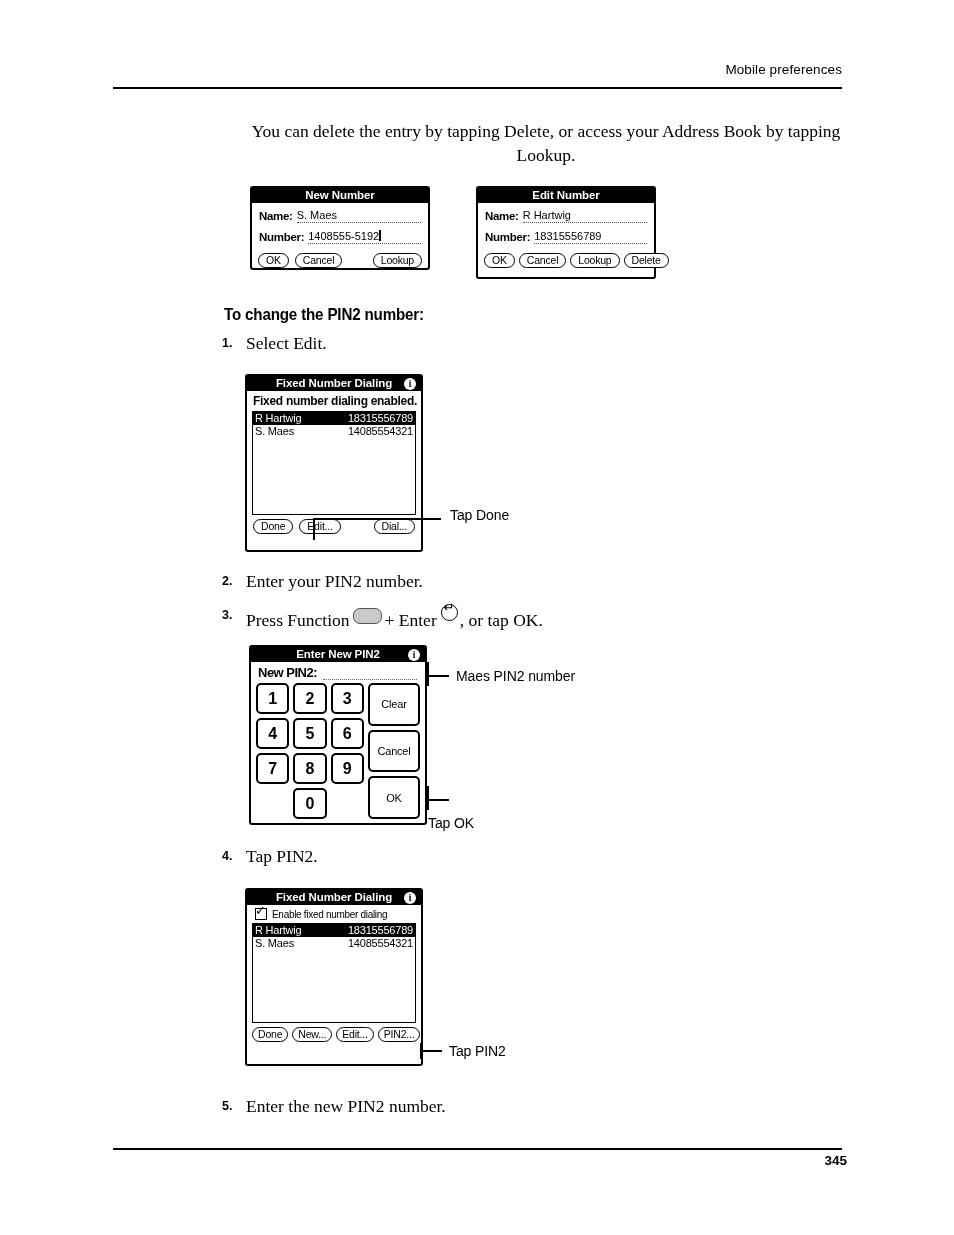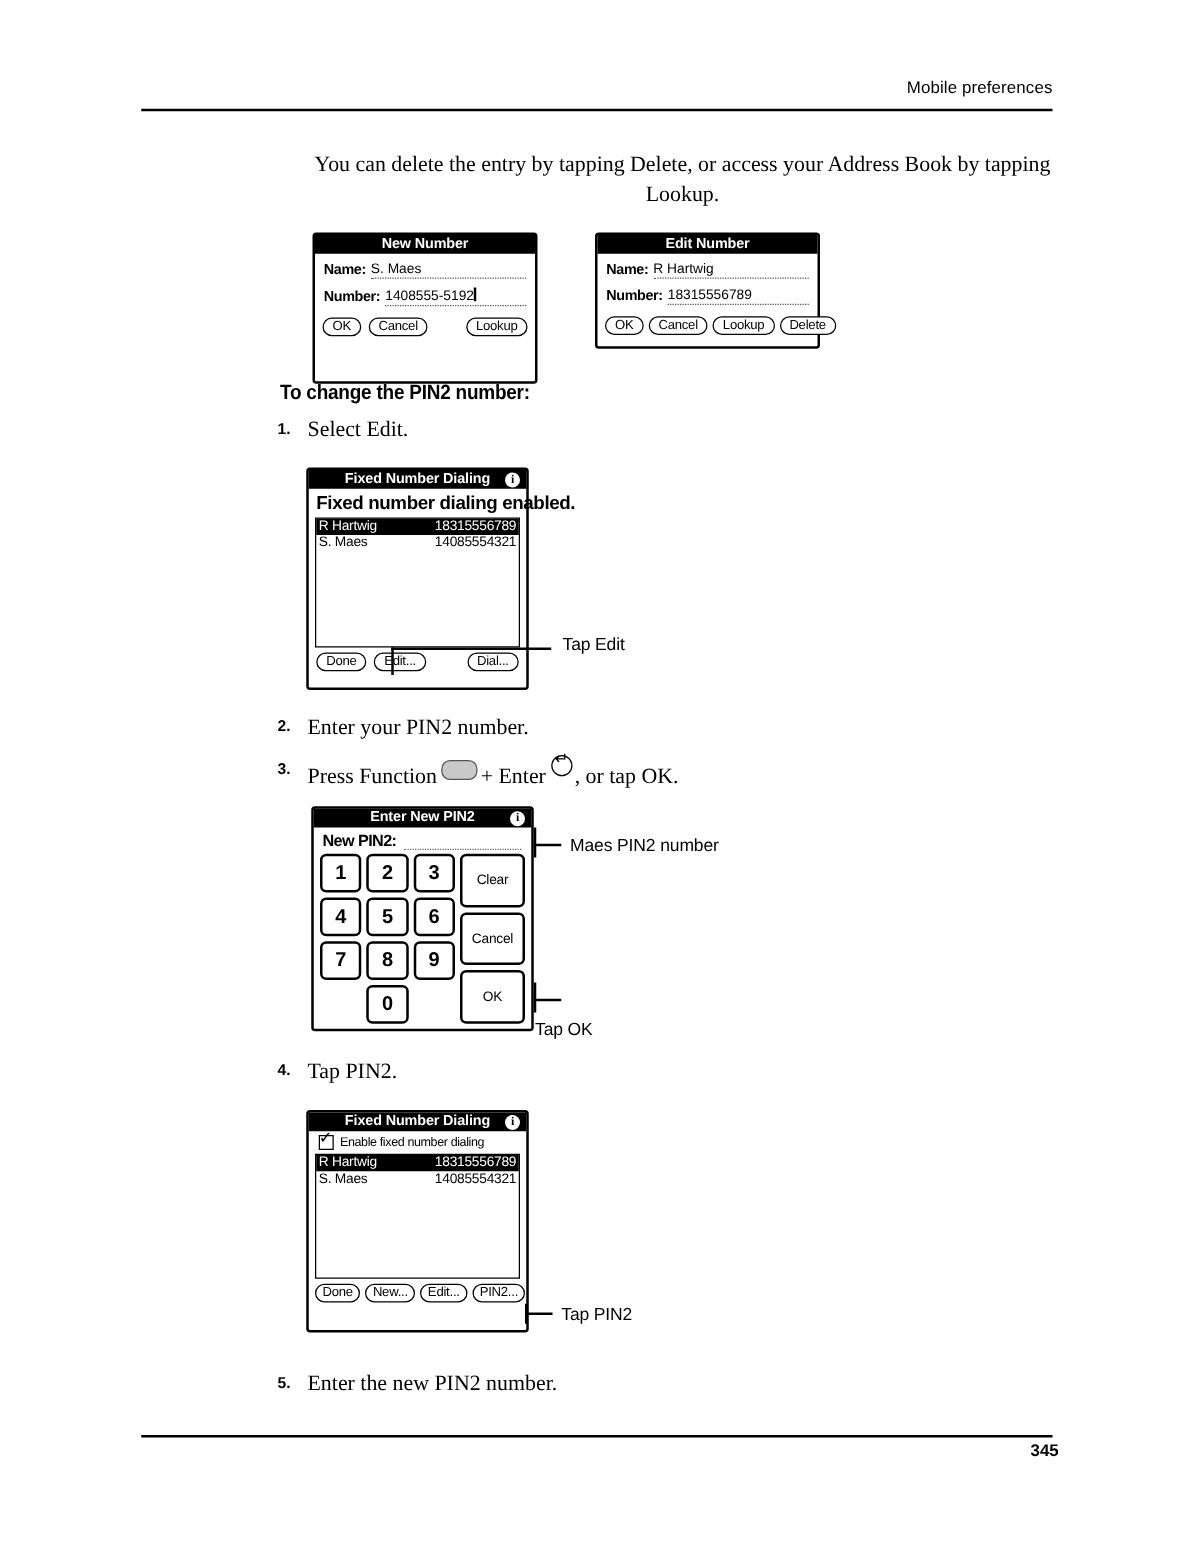--- a/index.html
+++ b/index.html
@@ -230,21 +230,21 @@
     line-height: 13px;
     padding: 0 7px;
     white-space: nowrap;
     letter-spacing: -.2px;
   }
   .btn.push-right { margin-left: auto; }
 
   
   .fnd-status {
     font-weight: bold;
-    font-size: 15px;
+    font-size: 12px;
     letter-spacing: -.3px;
     padding: 3px 5px 3px 6px;
     white-space: nowrap;
   }
   .fnd-check-row {
     display: flex;
     align-items: center;
     gap: 5px;
     padding: 3px 5px 3px 8px;
     font-size: 10px;
@@ -372,21 +372,21 @@
   .leader.v { width: 1.5px; }
 </style>
 </head>
 <body>
 
 <div class="page-header">Mobile preferences</div>
 <div class="rule-top"></div>
 
 <div class="para intro">You can delete the entry by tapping Delete, or access your Address Book by tapping Lookup.</div>
 
-<div class="device" style="left:250px; top:186px; width:180px; height:121px;">
+<div class="device" style="left:250px; top:186px; width:180px; height:84px;">
   <div class="titlebar">
     <span>New Number</span>
   </div>
   <div class="form-body">
     <div class="form-row">
       <div class="form-label">Name:</div>
       <div class="form-value">S. Maes</div>
     </div>
     <div class="form-row">
       <div class="form-label">Number:</div>
@@ -447,21 +447,21 @@
   </div>
   <div class="fnd-btn-row">
     <div class="btn">Done</div>
     <div class="btn">Edit...</div>
     <div class="btn push-right">Dial...</div>
   </div>
 </div>
 
 <div class="leader v" style="left:313px; top:518px; height:22px;"></div>
 <div class="leader h" style="left:313px; top:518px; width:128px;"></div>
-<div class="callout-label" style="left:450px; top:507px;">Tap Edit</div>
+<div class="callout-label" style="left:450px; top:507px;">Tap Done</div>
 
 <div class="step" id="step2">
   <span class="num">2.</span>
   <span class="txt">Enter your PIN2 number.</span>
 </div>
 
 <div class="step" id="step3">
   <span class="num">3.</span>
   <span class="txt">
     <span>Press Function</span><span class="fn-key"></span><span>+ Enter</span><span class="enter-key"></span><span>, or tap OK.</span>

